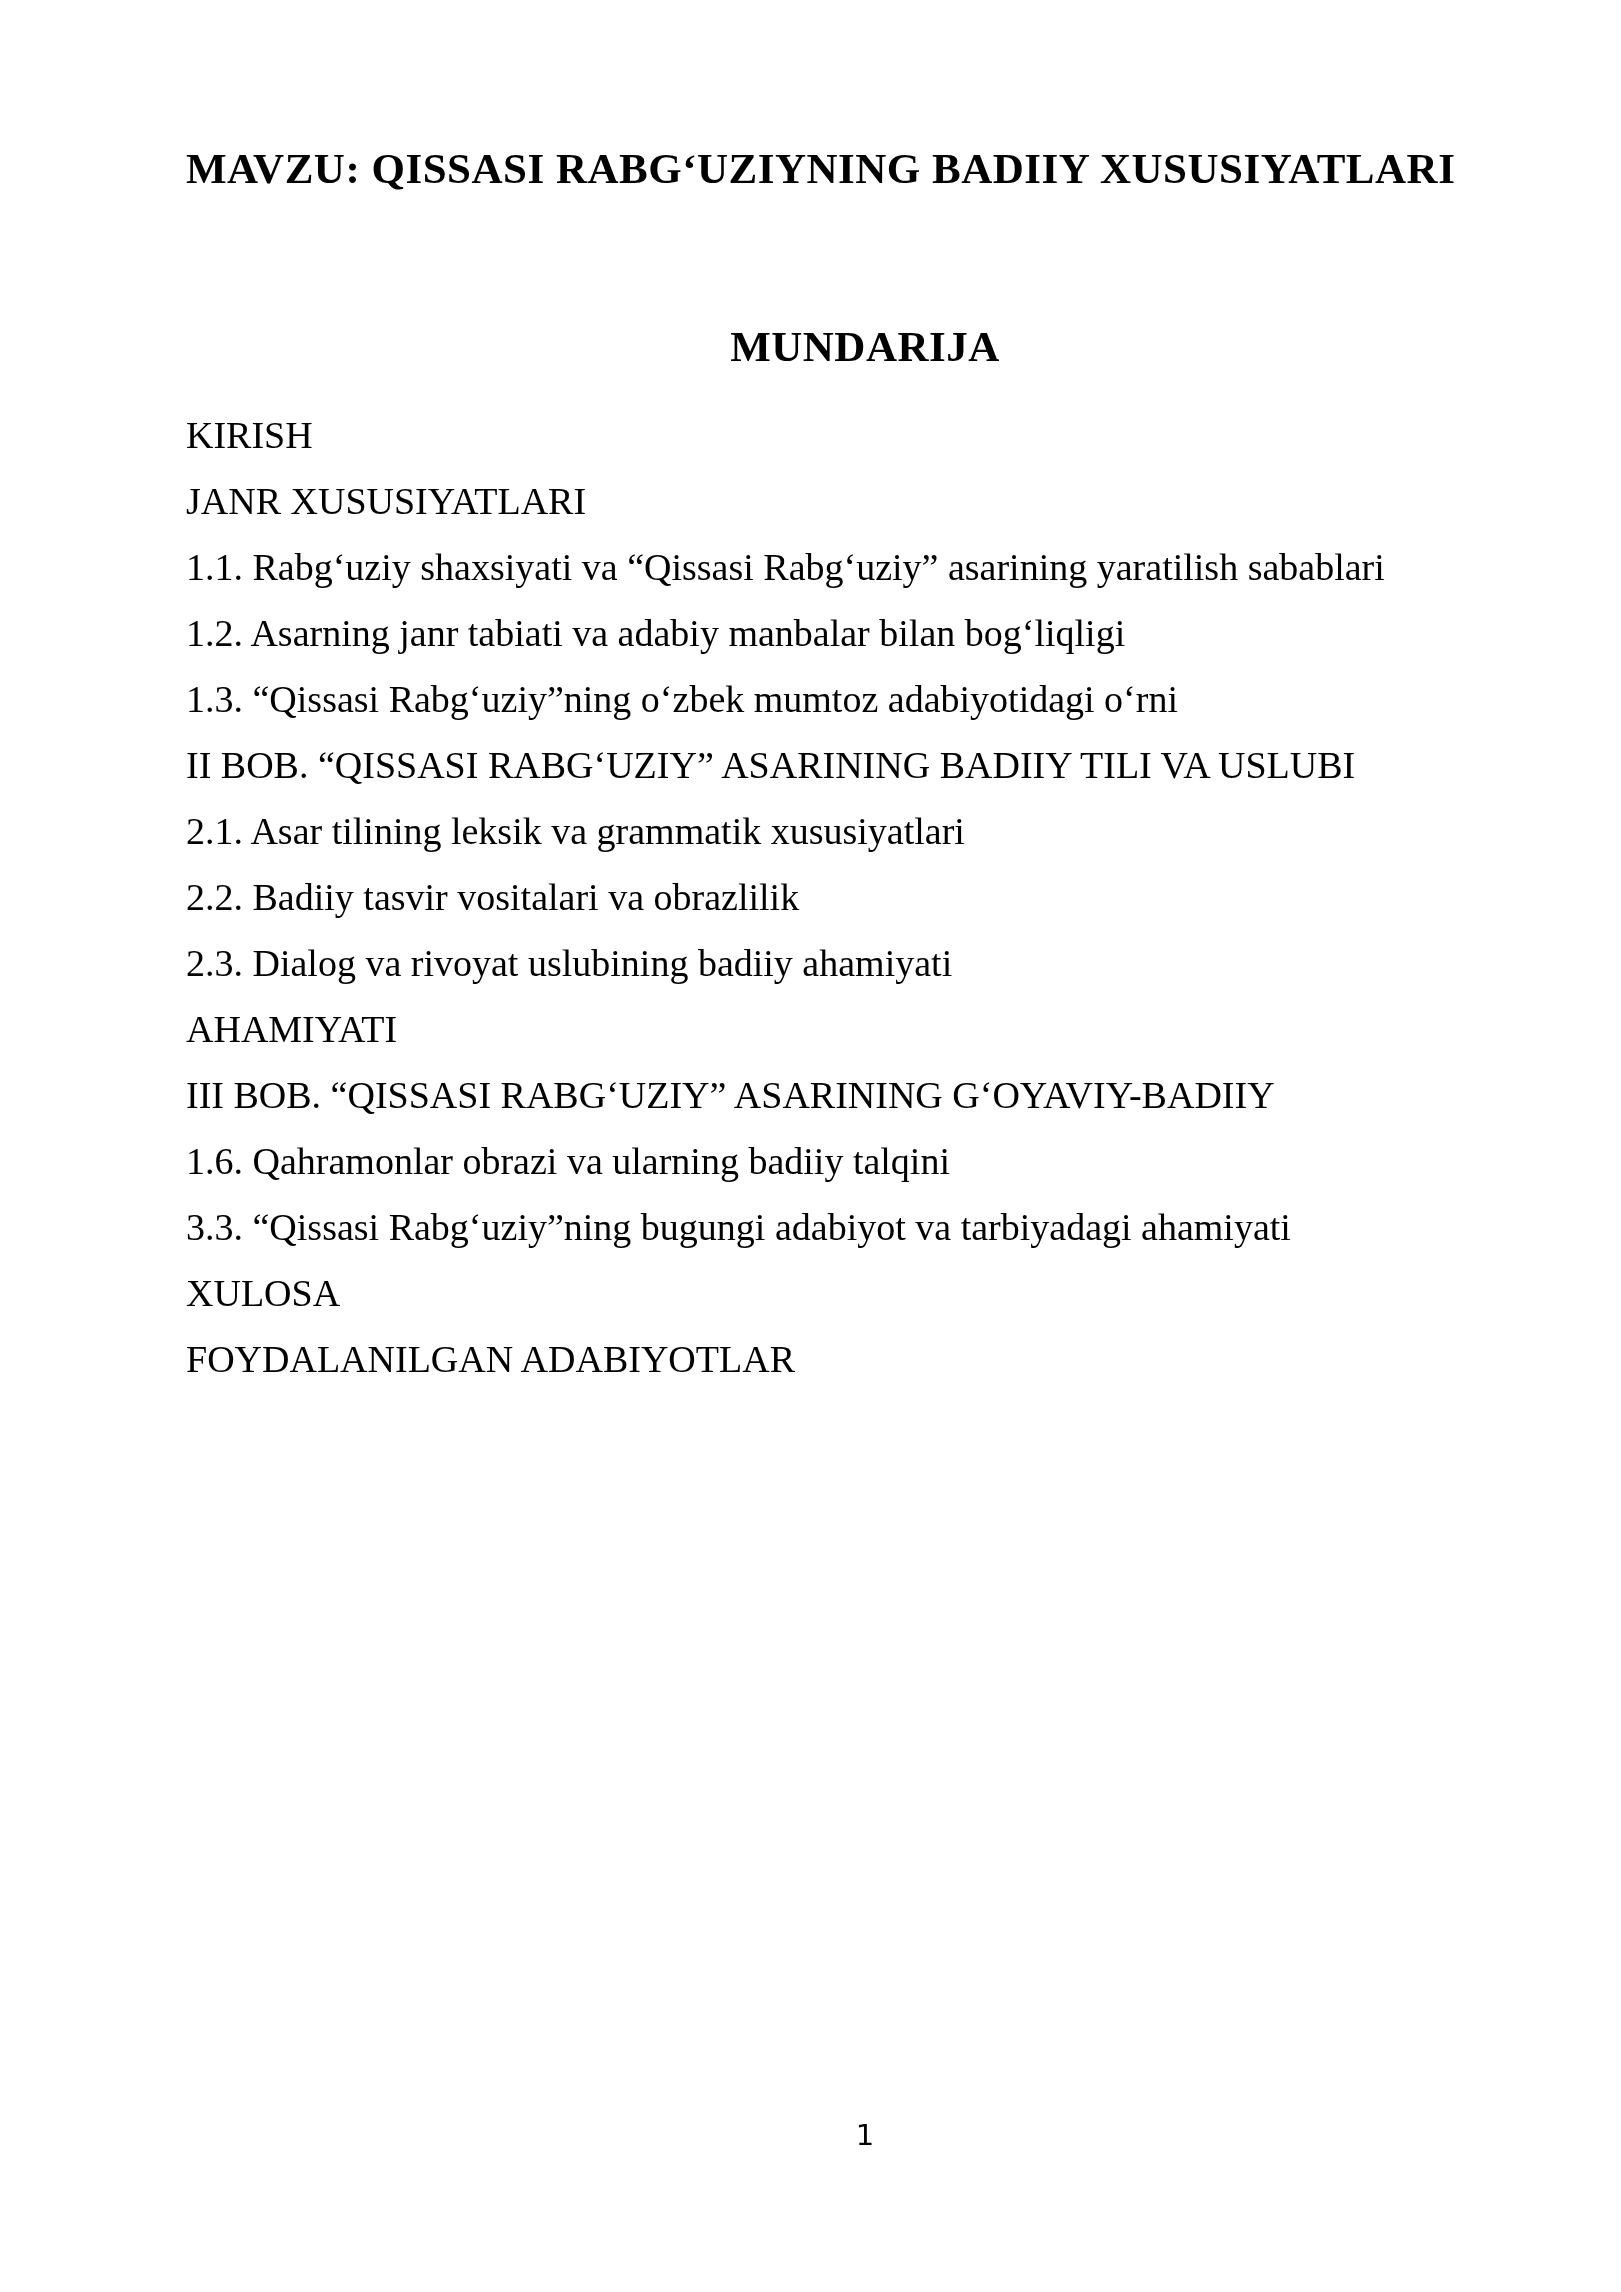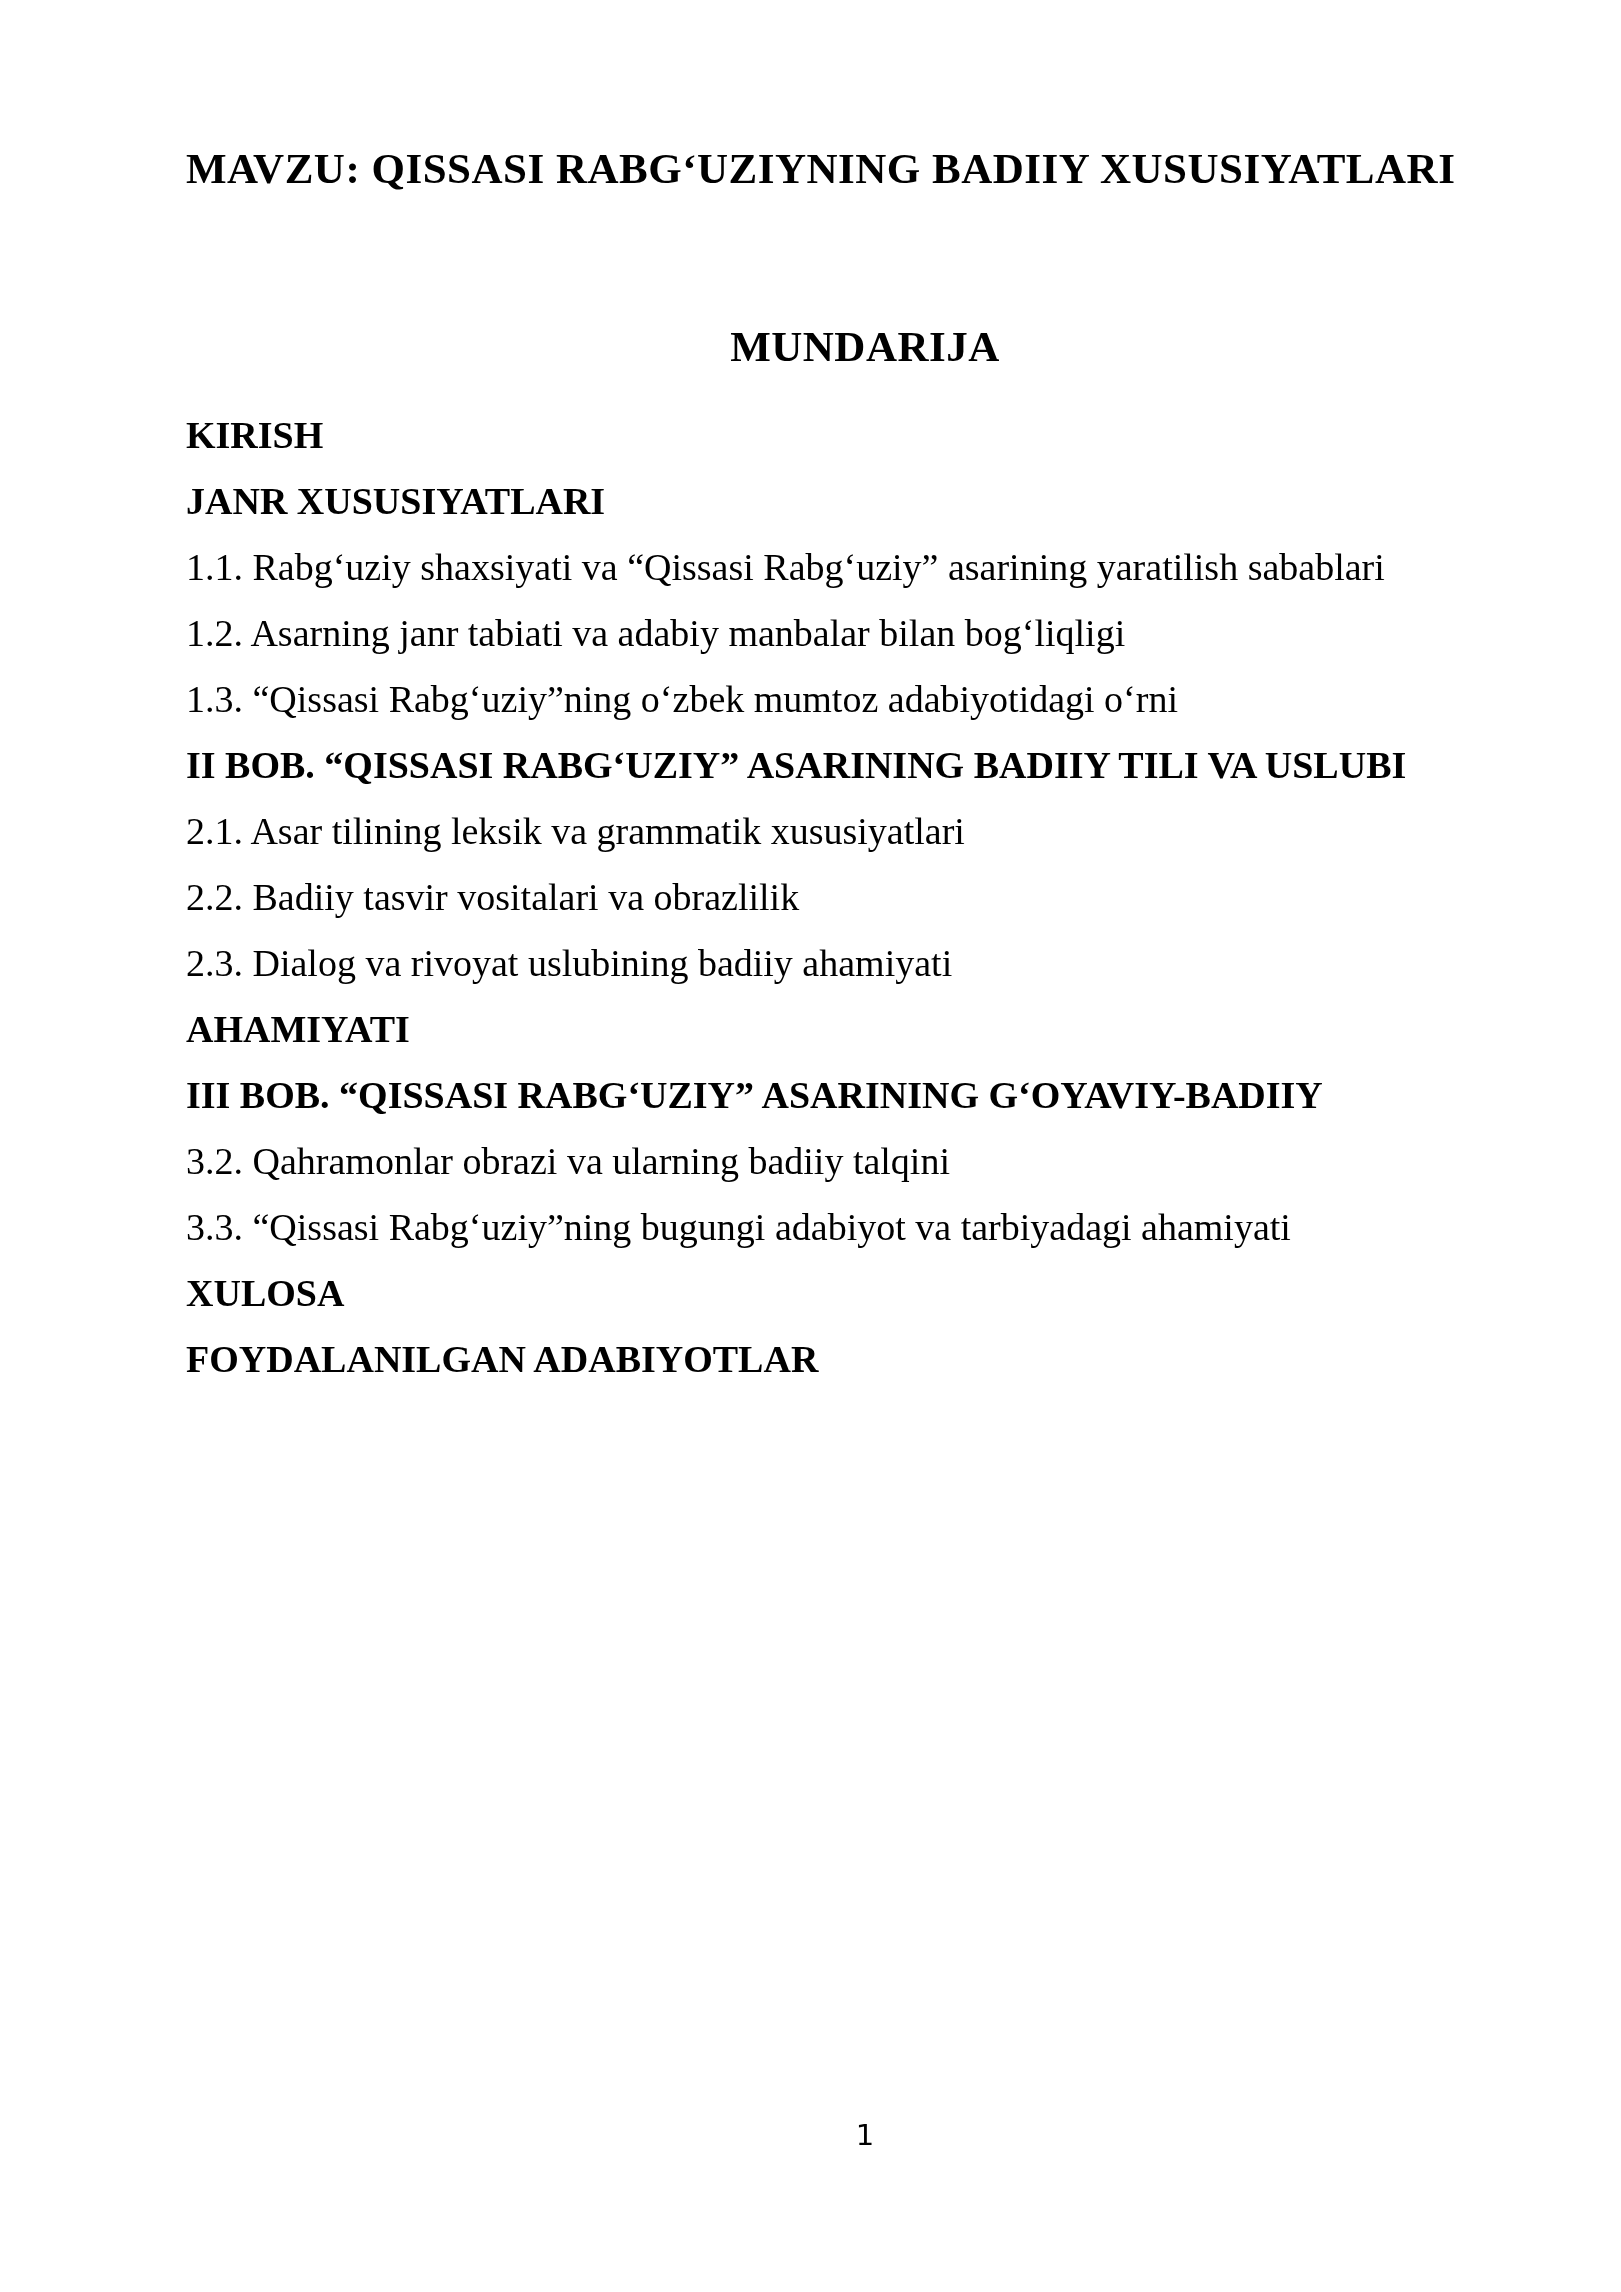--- a/index.html
+++ b/index.html
@@ -45,21 +45,21 @@
     left: 186px;
     width: 1372px;
   }
   .toc-line {
     font-size: 38px;
     line-height: 66px;
     font-weight: normal;
     white-space: nowrap;
   }
   .toc-line.bold {
-    font-weight: bold;
+    font-weight: normal;
   }
   .page-number {
     position: absolute;
     top: 2121px;
     left: 186px;
     width: 1358px;
     text-align: center;
     font-family: "DejaVu Sans", "Liberation Sans", sans-serif;
     font-size: 29px;
     line-height: 1;
@@ -80,21 +80,21 @@
     <div class="toc-line bold">JANR XUSUSIYATLARI</div>
     <div class="toc-line">1.1. Rabg‘uziy shaxsiyati va “Qissasi Rabg‘uziy” asarining yaratilish sabablari</div>
     <div class="toc-line">1.2. Asarning janr tabiati va adabiy manbalar bilan bog‘liqligi</div>
     <div class="toc-line">1.3. “Qissasi Rabg‘uziy”ning o‘zbek mumtoz adabiyotidagi o‘rni</div>
     <div class="toc-line bold">II BOB. “QISSASI RABG‘UZIY” ASARINING BADIIY TILI VA USLUBI</div>
     <div class="toc-line">2.1. Asar tilining leksik va grammatik xususiyatlari</div>
     <div class="toc-line">2.2. Badiiy tasvir vositalari va obrazlilik</div>
     <div class="toc-line">2.3. Dialog va rivoyat uslubining badiiy ahamiyati</div>
     <div class="toc-line bold">AHAMIYATI</div>
     <div class="toc-line bold">III BOB. “QISSASI RABG‘UZIY” ASARINING G‘OYAVIY-BADIIY</div>
-    <div class="toc-line">3.2. Qahramonlar obrazi va ularning badiiy talqini</div>
+    <div class="toc-line">1.6. Qahramonlar obrazi va ularning badiiy talqini</div>
     <div class="toc-line">3.3. “Qissasi Rabg‘uziy”ning bugungi adabiyot va tarbiyadagi ahamiyati</div>
     <div class="toc-line bold">XULOSA</div>
     <div class="toc-line bold">FOYDALANILGAN ADABIYOTLAR</div>
   </div>
 
   <div class="page-number">1</div>
 
 </div>
 
 

